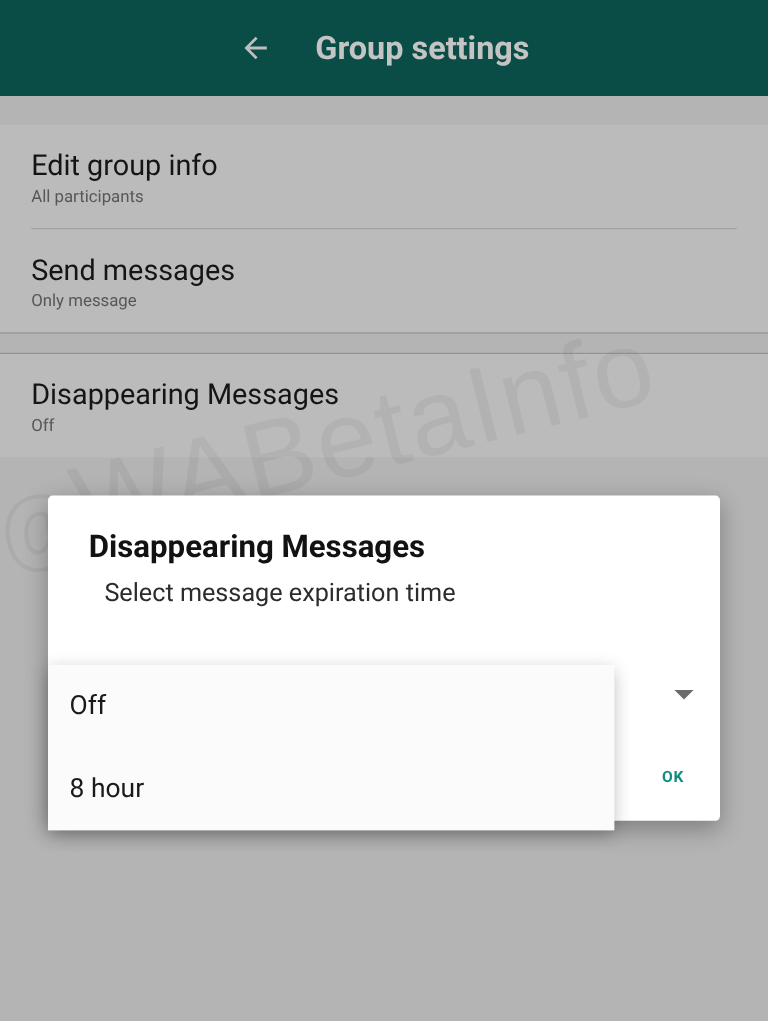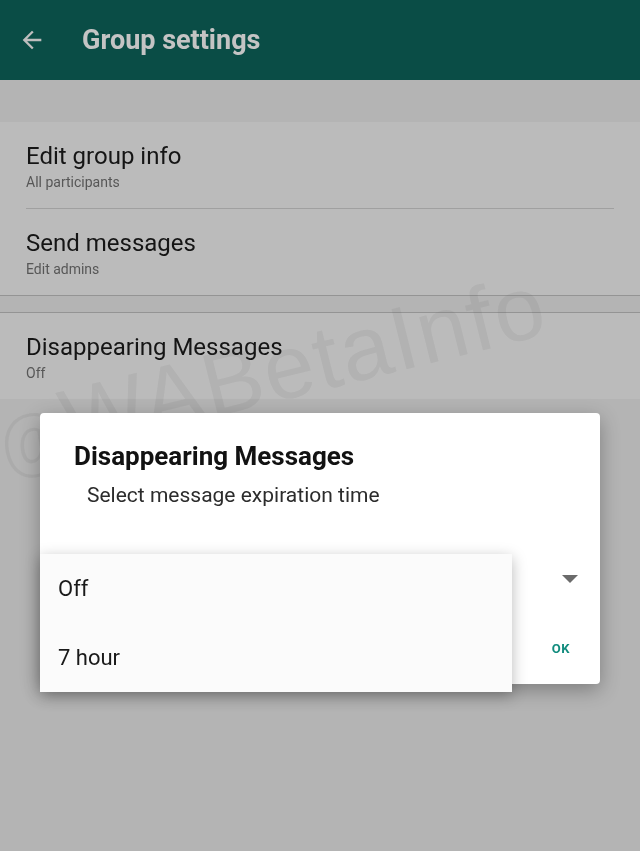--- a/index.html
+++ b/index.html
@@ -15,34 +15,35 @@
       position: relative;
       overflow: hidden;
     }
     .app-bar {
       background: #0d5e56;
       height: 80px;
       display: flex;
       align-items: center;
       padding: 12px 18px;
       gap: 36px;
+      justify-content: center;
     }
     .back-arrow {
       width: 28px;
       height: 28px;
       fill: #e8e8e8;
     }
     .app-bar-title {
       color: #f0f0f0;
       font-size: 27px;
       font-weight: 700;
     }
     .content {
       background: #dcdcdc;
-      padding-top: 42px;
+      padding-top: 24px;
     }
     .setting-block {
       background: #e5e5e5;
     }
     .setting-item {
       padding: 20px 26px 18px;
     }
     .setting-title {
       color: #1a1a1a;
       font-size: 24px;
@@ -173,21 +174,21 @@
 
 <div class="content">
   <div class="setting-block">
     <div class="setting-item">
       <div class="setting-title">Edit group info</div>
       <div class="setting-subtitle">All participants</div>
     </div>
     <div class="divider-thin"></div>
     <div class="setting-item">
       <div class="setting-title">Send messages</div>
-      <div class="setting-subtitle">Edit admins</div>
+      <div class="setting-subtitle">Only message</div>
     </div>
   </div>
   <div class="section-gap"></div>
   <div class="setting-block">
     <div class="setting-item">
       <div class="setting-title">Disappearing Messages</div>
       <div class="setting-subtitle">Off</div>
     </div>
   </div>
 </div>
@@ -203,14 +204,14 @@
     <div class="chevron-down"></div>
   </div>
   <div class="dialog-actions">
     <button class="dialog-action-btn">CANCEL</button>
     <button class="dialog-action-btn">OK</button>
   </div>
 </div>
 
 <div class="dropdown-popup">
   <div class="dropdown-item">Off</div>
-  <div class="dropdown-item">7 hour</div>
+  <div class="dropdown-item">8 hour</div>
 </div>
 
 </body></html>

